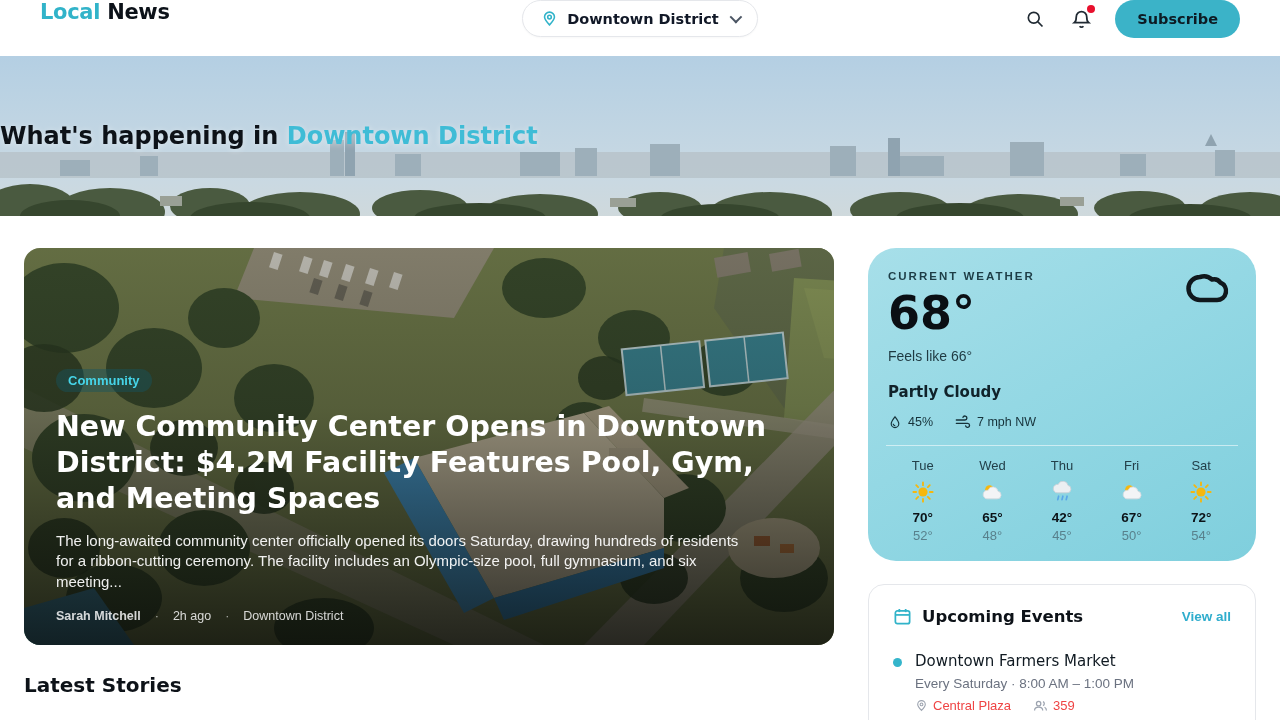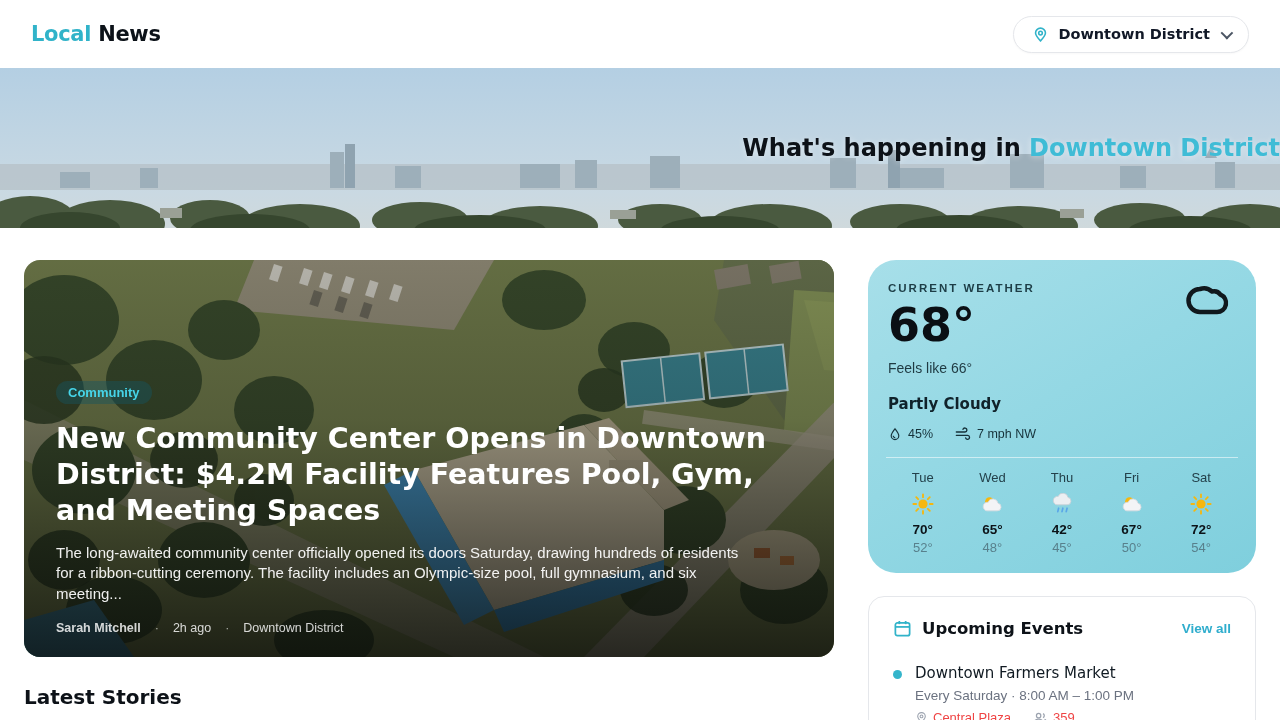--- a/index.html
+++ b/index.html
@@ -1,40 +1,40 @@
 <!DOCTYPE html>
 <html><head>
 <meta charset="utf-8">
 <style>
   * { margin:0; padding:0; box-sizing:border-box; }
   html,body { width:1280px; height:720px; overflow:hidden; background:#ffffff;
               font-family:"Liberation Sans", sans-serif; color:#111827; }
 
   
-  .header { height:68px; display:flex; align-items:center; padding:0 31px; background:#fff; position:relative; z-index:5; }
+  .header { height:56px; display:flex; align-items:flex-start; padding:0 40px; background:#fff; position:relative; z-index:5; }
   .header-left { flex:1; display:flex; align-items:center; }
   .logo { font-family:"DejaVu Sans", sans-serif; font-weight:800; font-size:21px; letter-spacing:-0.3px; cursor:pointer; }
   .logo .accent { color:#31b3c9; }
   .logo .dark { color:#0c1219; }
   .header-center { flex:0 0 auto; }
   .location-pill { display:flex; align-items:center; gap:9px; border:1px solid #e5e7eb; border-radius:22px;
                    padding:9px 18px; background:#fff; cursor:pointer; box-shadow:0 1px 2px rgba(0,0,0,0.03); }
   .location-pill .label { font-size:14.5px; font-weight:700; color:#111827; font-family:"DejaVu Sans", sans-serif; }
   .chevron { width:9px; height:9px; border-right:2px solid #4b5563; border-bottom:2px solid #4b5563;
              transform:rotate(45deg) translateY(-2px); margin-left:2px; }
   .header-right { flex:1; display:flex; align-items:center; justify-content:flex-end; gap:22px; }
   .icon-btn { width:24px; height:24px; display:flex; align-items:center; justify-content:center; cursor:pointer; position:relative; }
   .notif-dot { position:absolute; top:-2px; right:-2px; width:8px; height:8px; border-radius:50%; }
   .subscribe-btn { border:none; border-radius:20px; padding:11px 22px; font-size:14.5px; font-weight:700;
                    font-family:"DejaVu Sans", sans-serif; color:#0d1b24; cursor:pointer; }
 
   
   .hero { position:relative; height:160px; overflow:hidden; }
   .hero svg { position:absolute; inset:0; width:100%; height:100%; }
-  .hero-title { position:absolute; top:50%; left:0; right:0; transform:translateY(-50%); text-align:right;
+  .hero-title { position:absolute; top:50%; left:0; right:0; transform:translateY(-50%); text-align:left;
                 font-family:"DejaVu Sans", sans-serif; font-weight:800; font-size:24px; color:#0d1218;
                 text-shadow:0 1px 6px rgba(255,255,255,0.45); }
   .hero-title .highlight { color:#3fbcd6; }
 
   
   .main { display:flex; gap:34px; padding:32px 24px 0 24px; align-items:flex-start; }
   .col-left { width:810px; flex:0 0 810px; }
   .col-right { flex:1; }
 
   
@@ -100,20 +100,36 @@
     <div class="location-pill">
       <span>
         <svg width="17" height="17" viewBox="0 0 24 24" fill="none" stroke="#31b3c9" stroke-width="2.2">
           <path d="M12 21c4-4.2 7-7.6 7-11a7 7 0 1 0-14 0c0 3.4 3 6.8 7 11z"></path>
             <circle cx="12" cy="10" r="2.6"></circle>
         </svg>
       </span>
       <span class="label">Downtown District</span>
       <span class="chevron"></span>
     </div>
+  </div>
+  <div class="header-right">
+    <div class="icon-btn">
+      <svg width="20" height="20" viewBox="0 0 24 24" fill="none" stroke="#202a33" stroke-width="2">
+        <circle cx="10.5" cy="10.5" r="6.5"></circle>
+          <line x1="15.5" y1="15.5" x2="21" y2="21"></line>
+      </svg>
+    </div>
+    <div class="icon-btn">
+      <svg width="21" height="21" viewBox="0 0 24 24" fill="none" stroke="#202a33" stroke-width="2">
+        <path d="M6 9a6 6 0 1 1 12 0c0 5 2 6.5 2 6.5H4S6 14 6 9z"></path>
+          <path d="M10 19.5a2.2 2.2 0 0 0 4 0"></path>
+      </svg>
+      <span class="notif-dot" style="background:#e8102d;"></span>
+    </div>
+    <button class="subscribe-btn" style="background:#3bb3c8;">Subscribe</button>
   </div>
 </div>
 
 <div class="hero">
   <svg viewBox="0 0 1280 160" preserveAspectRatio="none">
     <defs>
       <linearGradient id="sky" x1="0" y1="0" x2="0" y2="1">
         <stop offset="0" stop-color="#b4cfe3"></stop>
           <stop offset="0.75" stop-color="#c9d9e3"></stop>
           <stop offset="1" stop-color="#cfd9dc"></stop>

